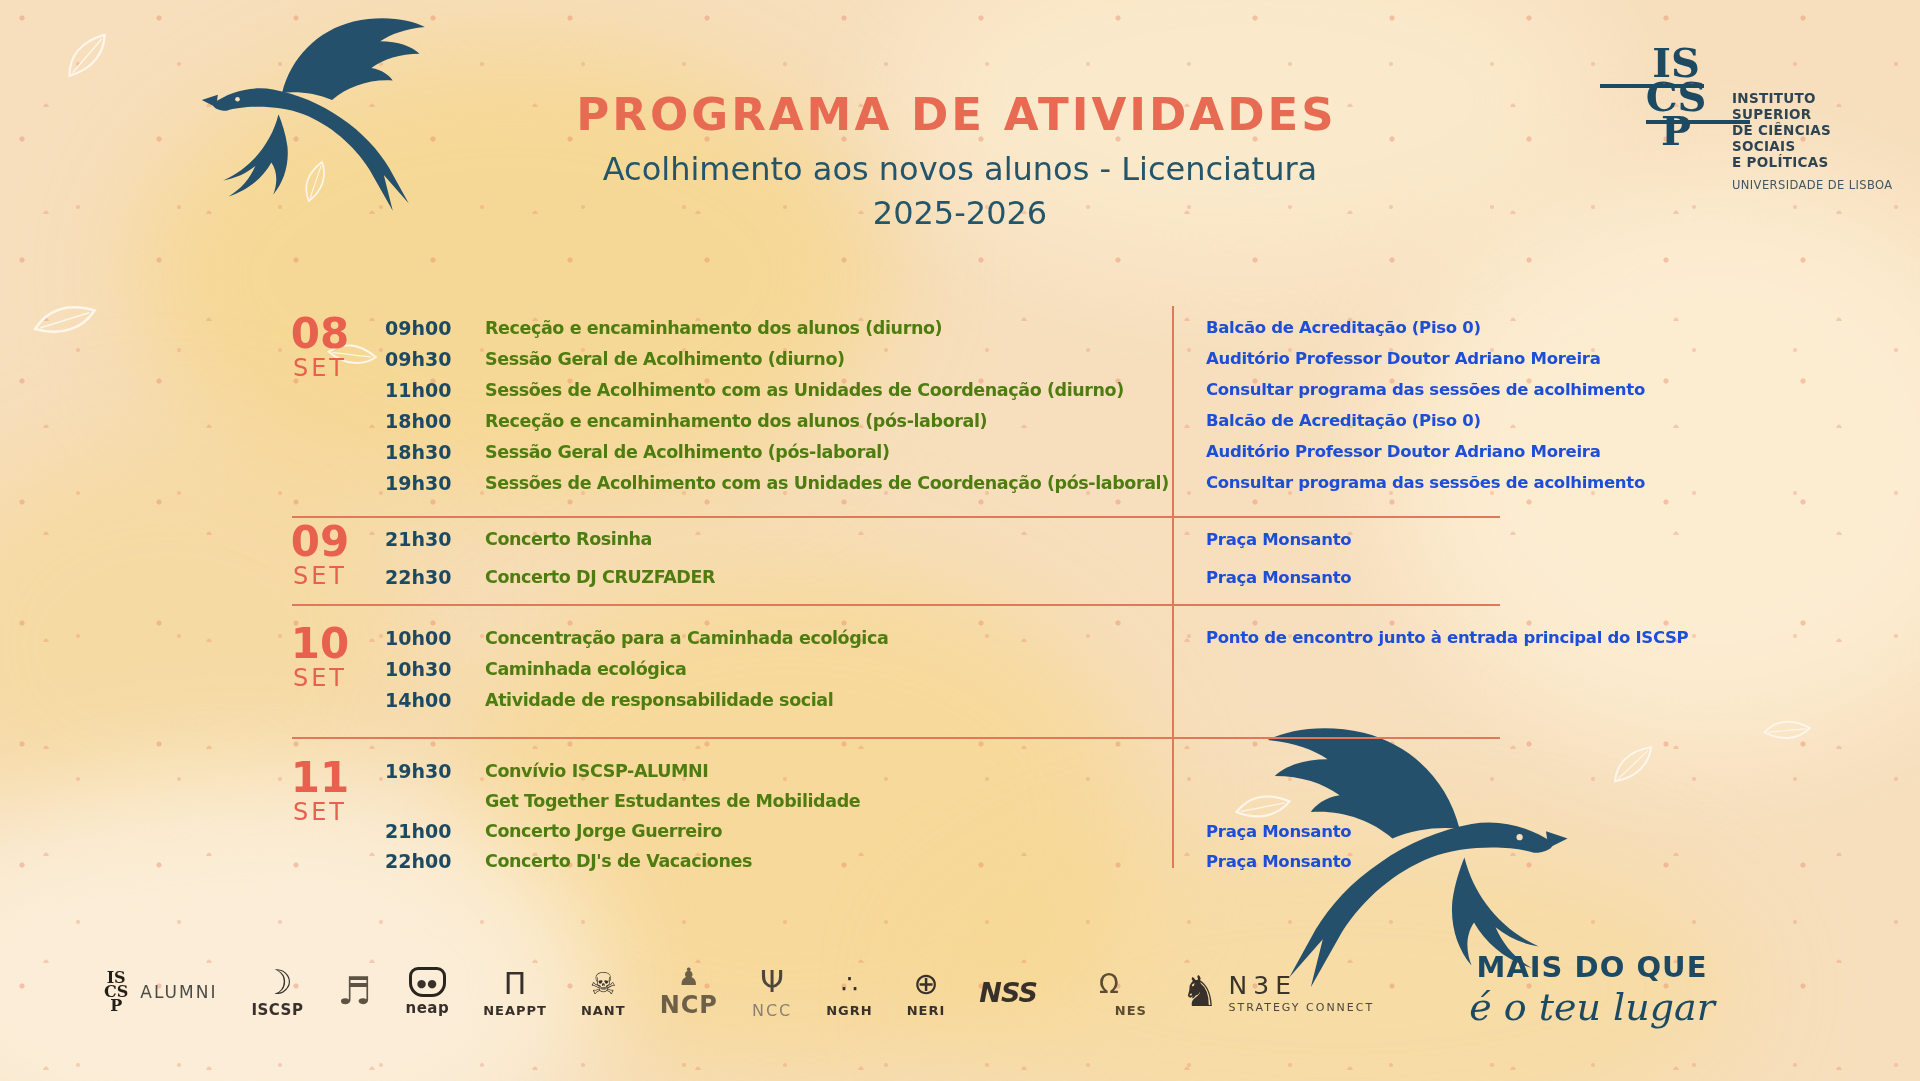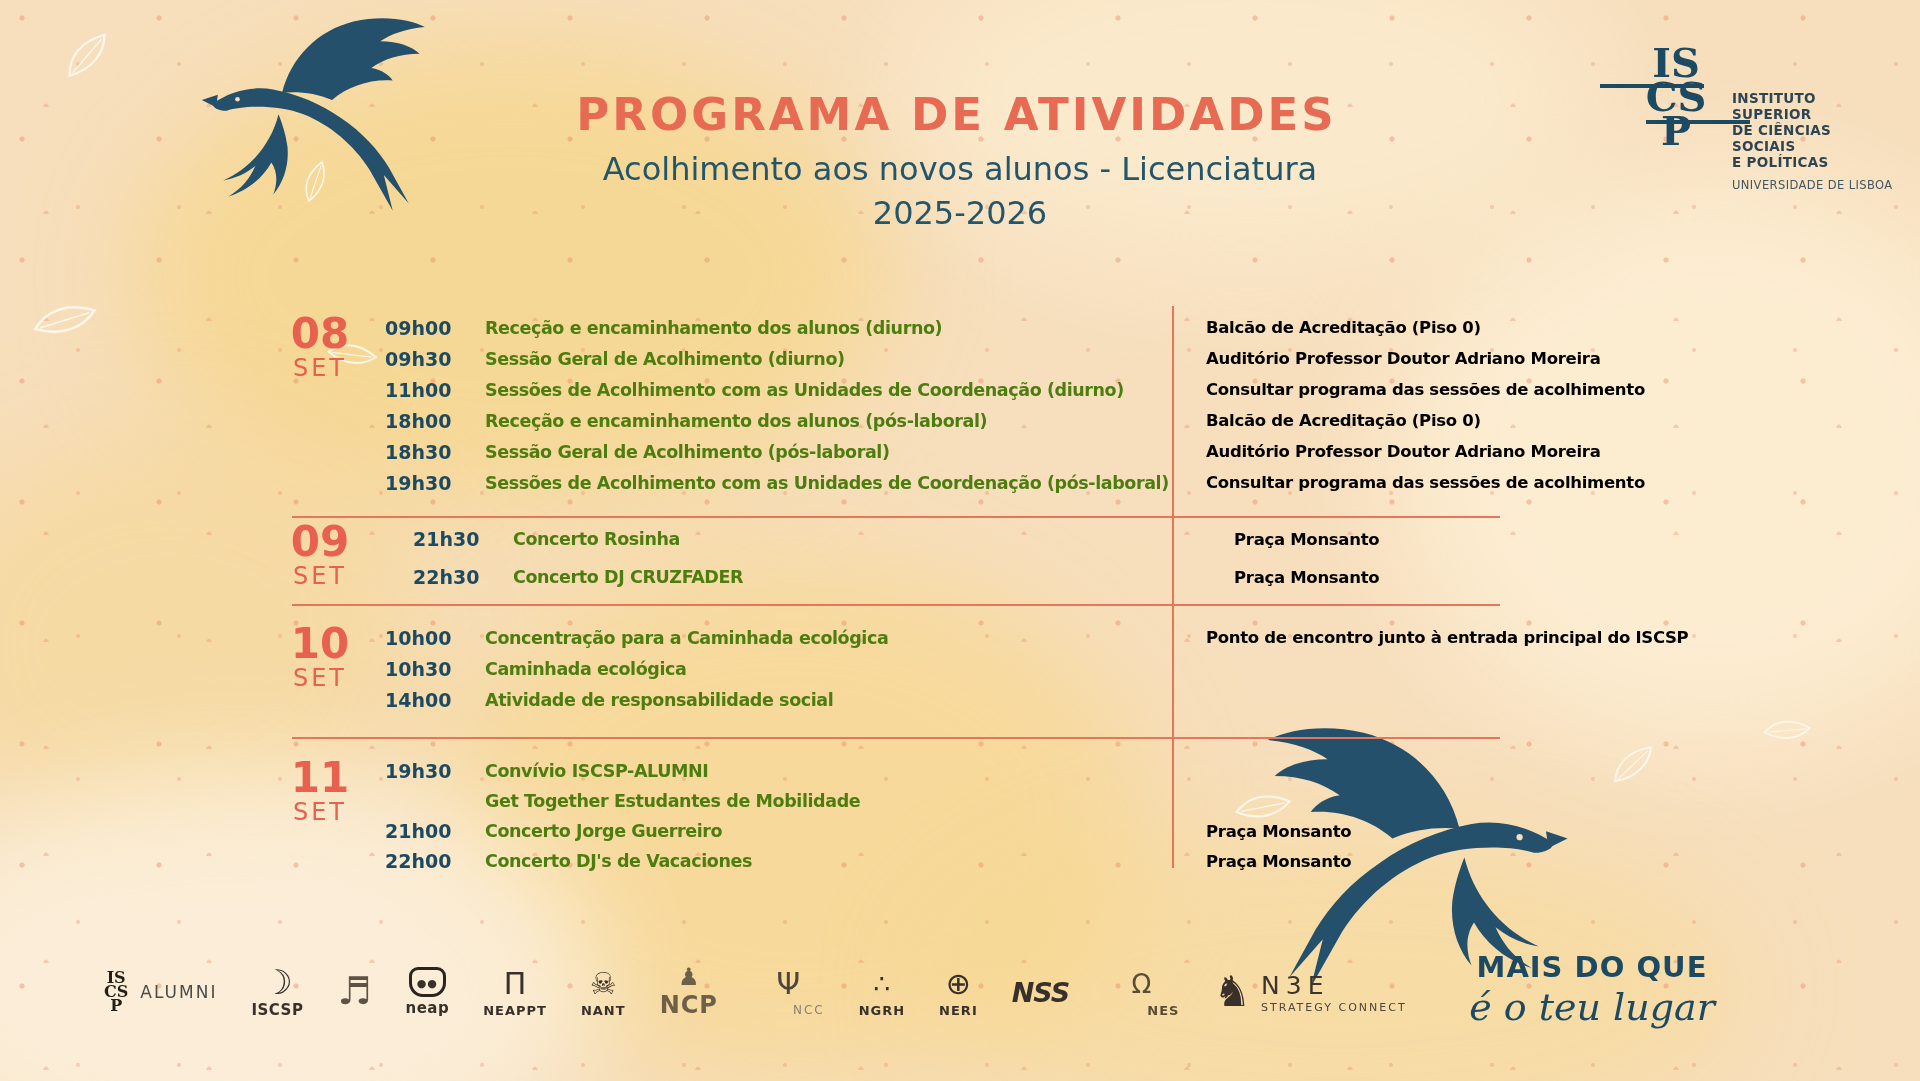--- a/index.html
+++ b/index.html
@@ -52,32 +52,32 @@
   .feather{position:absolute;pointer-events:none;}
   .feather svg{display:block;}
 
   
   .schedule{position:absolute;inset:0;}
   .vline{position:absolute;left:1172px;top:306px;width:2px;height:562px;background:#e2775c;}
   .hline{position:absolute;left:292px;width:1208px;height:2px;background:#e2775c;}
   .hl1{top:516px;} .hl2{top:604px;} .hl3{top:737px;}
 
   .section{position:absolute;left:270px;width:1560px;display:flex;align-items:flex-start;}
-  .sec1{top:312px;} .sec2{top:520px;gap:28px;} .sec3{top:622px;} .sec4{top:756px;}
+  .sec1{top:312px;} .sec2{top:520px;} .sec3{top:622px;} .sec4{top:756px;}
   .day{width:100px;text-align:center;color:#e8604e;padding-top:2px;}
   .day-num{font-size:42px;font-weight:bold;line-height:40px;}
   .day-month{font-size:24px;font-weight:normal;letter-spacing:3px;line-height:28px;}
   .rows{margin-left:15px;flex:1;}
   .row{display:flex;align-items:center;height:31px;}
   .sec2 .row{height:38px;} .sec4 .row{height:30px;}
   .time{width:100px;font-weight:bold;font-size:19px;color:#1d4a63;}
   .activity{width:687px;font-weight:bold;font-size:17.5px;letter-spacing:-.4px;
             color:#4d7c0f;white-space:nowrap;}
   .location{margin-left:34px;font-weight:bold;font-size:16.5px;letter-spacing:-.3px;
-            color:#000000;white-space:nowrap;}
+            color:#1d4ed8;white-space:nowrap;}
 
   
   .partners{position:absolute;left:104px;top:942px;height:100px;display:flex;
             align-items:center;gap:34px;}
   .partner{display:flex;flex-direction:column;align-items:center;gap:2px;color:#38302a;}
   .p-icon{font-size:30px;line-height:34px;}
   .p-label{font-size:13px;font-weight:bold;letter-spacing:1px;}
   .p-sub{font-size:11px;letter-spacing:2px;color:#4c463c;}
   .p-monogram{font-family:"DejaVu Serif",serif;font-weight:bold;font-size:16px;
               line-height:14px;color:#241e18;text-align:center;}
@@ -86,21 +86,21 @@
   [data-pid="ae-iscsp"] .p-icon{font-size:34px;}
   [data-pid="ae-iscsp"] .p-label{font-size:15px;letter-spacing:.5px;}
   [data-pid="tuna-academica"] .p-icon{font-size:38px;color:#5d5243;}
   [data-pid="neap"] .p-label{order:-1;font-size:15px;letter-spacing:.5px;}
   [data-pid="neap"] .p-icon{font-size:11px;line-height:10px;letter-spacing:1px;
       border:3px solid #2a251f;border-radius:9px 9px 14px 14px;padding:9px 5px 5px;}
   [data-pid="ncp"] .p-label{font-size:24px;letter-spacing:1px;color:#6e6048;}
   [data-pid="ncp"] .p-icon{font-size:24px;line-height:24px;color:#6e6048;}
   [data-pid="ncc"]{color:#8a8174;}
   [data-pid="ncc"] .p-icon{color:#4c463c;}
-  [data-pid="ncc"] .p-label{font-size:12px;font-weight:normal;letter-spacing:2px;margin-left:41px;}
+  [data-pid="ncc"] .p-label{font-size:16px;font-weight:normal;letter-spacing:2px;}
   [data-pid="ngrh"] .p-icon{font-size:26px;}
   [data-pid="nss"] .p-label{font-size:27px;font-style:italic;letter-spacing:-1px;}
   [data-pid="nes"] .p-icon{font-size:26px;color:#5a4c33;}
   [data-pid="nes"] .p-label{color:#5a4c33;margin-left:44px;}
   [data-pid="n3e"]{flex-direction:row;gap:10px;}
   [data-pid="n3e"] .p-icon{font-size:42px;line-height:46px;}
   [data-pid="n3e"] .p-text{display:flex;flex-direction:column;align-items:flex-start;gap:1px;}
   [data-pid="n3e"] .p-label{font-size:25px;font-weight:normal;letter-spacing:6px;color:#3a352c;}
 
   

